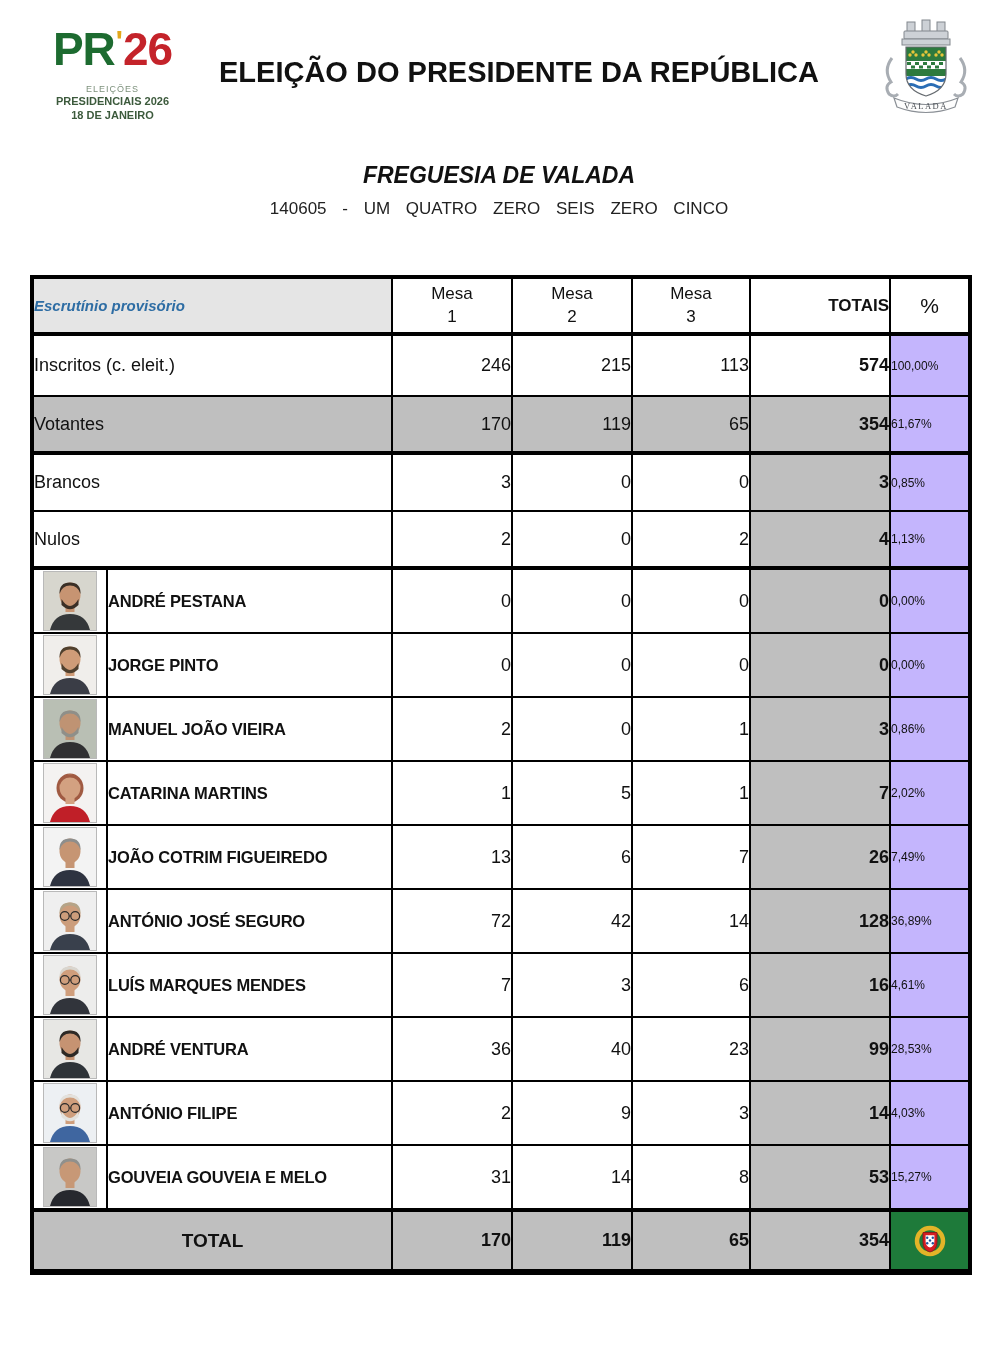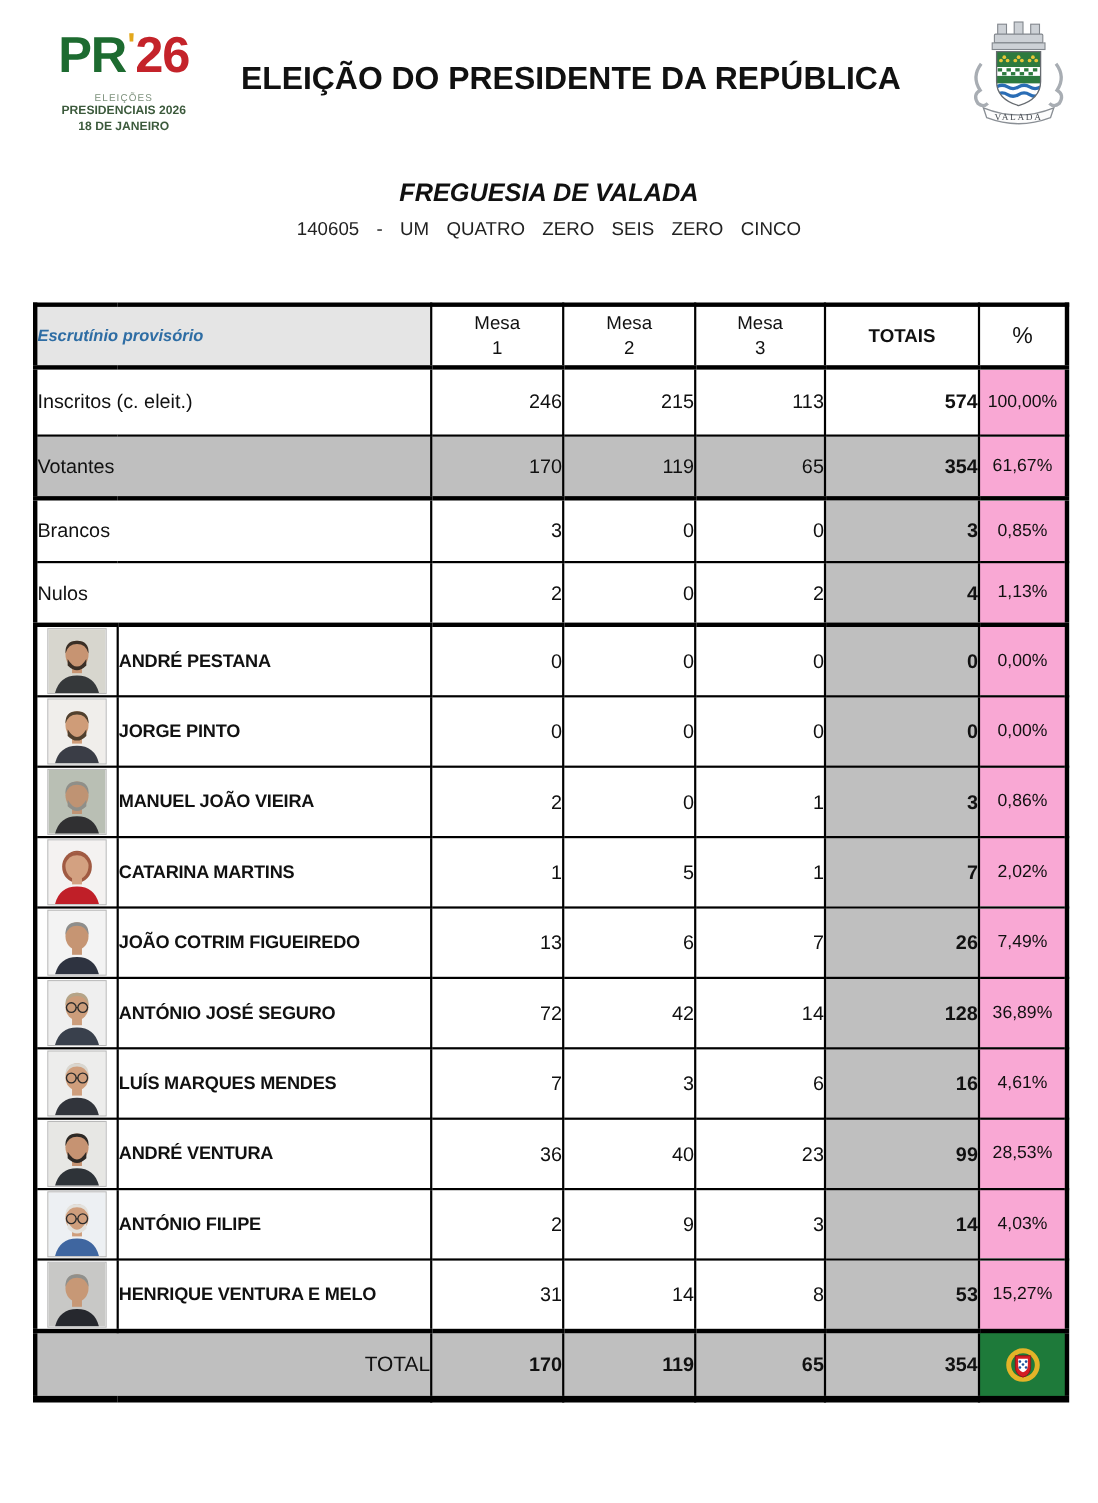--- a/index.html
+++ b/index.html
@@ -20,32 +20,32 @@
   .freguesia{position:absolute;top:162px;left:0;width:100%;text-align:center;font-size:23px;font-weight:bold;font-style:italic;}
   .code-line{position:absolute;top:199px;left:0;width:100%;text-align:center;font-size:17px;word-spacing:11px;color:#222;}
 
   
   table.results{position:absolute;left:30px;top:275px;border-collapse:collapse;table-layout:fixed;border:4px solid #000;border-bottom-width:6px;}
   table.results td,table.results th{border:2px solid #000;padding:0;vertical-align:middle;overflow:hidden;}
   tr.thick-top td,tr.thick-top th{border-top-width:4px;}
 
   .caption-cell{font-size:15px;font-weight:bold;font-style:italic;color:#2e6da4;text-align:left;padding-left:8px;background:#e5e5e5;}
   th.mesa-h{font-weight:normal;font-size:17px;text-align:center;line-height:1.35;background:#fff;}
-  th.totais-h{font-weight:bold;font-size:17px;text-align:center;background:#fff;}
+  th.totais-h{font-weight:bold;font-size:17px;text-align:right;background:#fff;}
   th.pct-h{font-weight:normal;font-size:21px;text-align:center;background:#fff;}
 
   .label-cell{font-size:18px;text-align:left;padding-left:8px;background:#fff;}
   .num-cell{font-size:18px;text-align:right;padding-right:8px;background:#fff;}
   .total-cell{font-size:18px;font-weight:bold;text-align:right;padding-right:8px;background:#fff;}
-  .pct-cell{font-size:16px;text-align:center;padding-right:5px;background:#f9a8d4;}
+  .pct-cell{font-size:12px;text-align:left;padding-right:5px;background:#c4b5fd;}
   .gray{background:#bfbfbf !important;margin-left:40px;}
   .photo-cell{text-align:center;background:#fff;}
   .photo-cell svg{display:block;margin:2px auto;outline:1px solid #b9b9b9;}
   .cand-name{font-size:16.5px;font-weight:bold;text-align:left;padding-left:7px;letter-spacing:-0.2px;background:#fff;}
-  .total-label{font-size:19px;font-weight:normal;text-align:right;padding-left:7px;}
+  .total-label{font-size:19px;font-weight:bold;text-align:center;padding-left:7px;}
   .total-num{font-size:18px;font-weight:bold;text-align:right;padding-right:8px;}
   .flag-cell{background:#1e7a3a !important;text-align:center;}
   .flag-cell svg{display:block;margin:0 auto;}
   tr.total-row td{border-top-width:4px;}
 </style>
 </head>
 <body>
 
 <div class="logo">
   <div class="logo-word"><span class="logo-p">PR</span><span class="logo-apos">'</span><span class="logo-26a">26</span></div>
@@ -354,21 +354,21 @@
       <tr style="height: 64px;">
         <td class="photo-cell">
           <svg width="52" height="58" viewBox="0 0 52 58">
             <rect width="52" height="58" fill="#c8c8c6"></rect>
             <path d="M6 58 Q10 42 26 42 Q42 42 46 58 Z" fill="#26282e"></path>
             <rect x="21.5" y="30" width="9" height="10" fill="#c79876"></rect>
             <ellipse cx="26" cy="23" rx="10.5" ry="12.5" fill="#c79876"></ellipse>
             <path d="M15.5 22 Q15 10.5 26 10.5 Q37 10.5 36.5 22 Q34 13.5 26 13.5 Q18 13.5 15.5 22 Z" fill="#90908c"></path>
           </svg>
         </td>
-        <td class="cand-name">HENRIQUE VENTURA E MELO</td>
+        <td class="cand-name">GOUVEIA GOUVEIA E MELO</td>
         <td class="num-cell">31</td>
         <td class="num-cell">14</td>
         <td class="num-cell">8</td>
         <td class="total-cell gray">53</td>
         <td class="pct-cell">15,27%</td>
       </tr>
       <tr class="total-row" style="height: 62px;">
         <td class="total-label gray" colspan="2">TOTAL</td>
         <td class="total-num gray">170</td>
         <td class="total-num gray">119</td>

